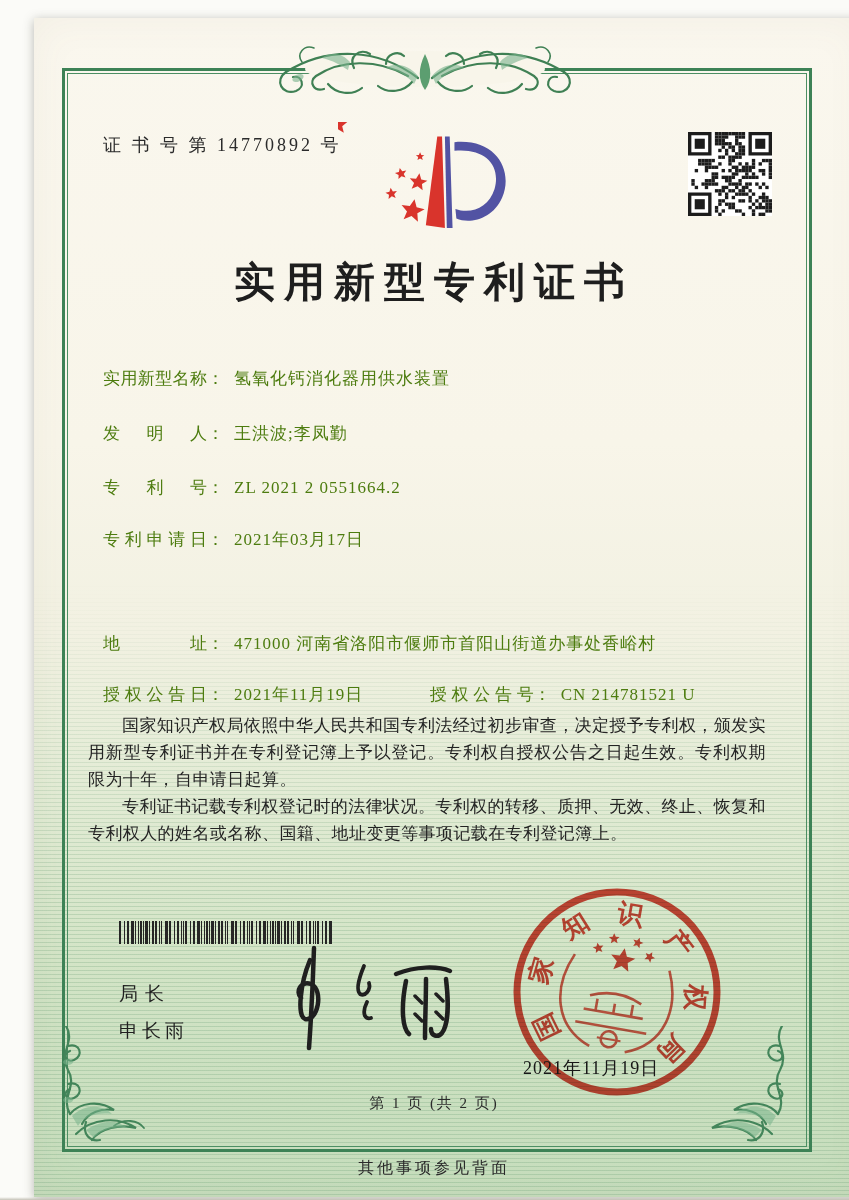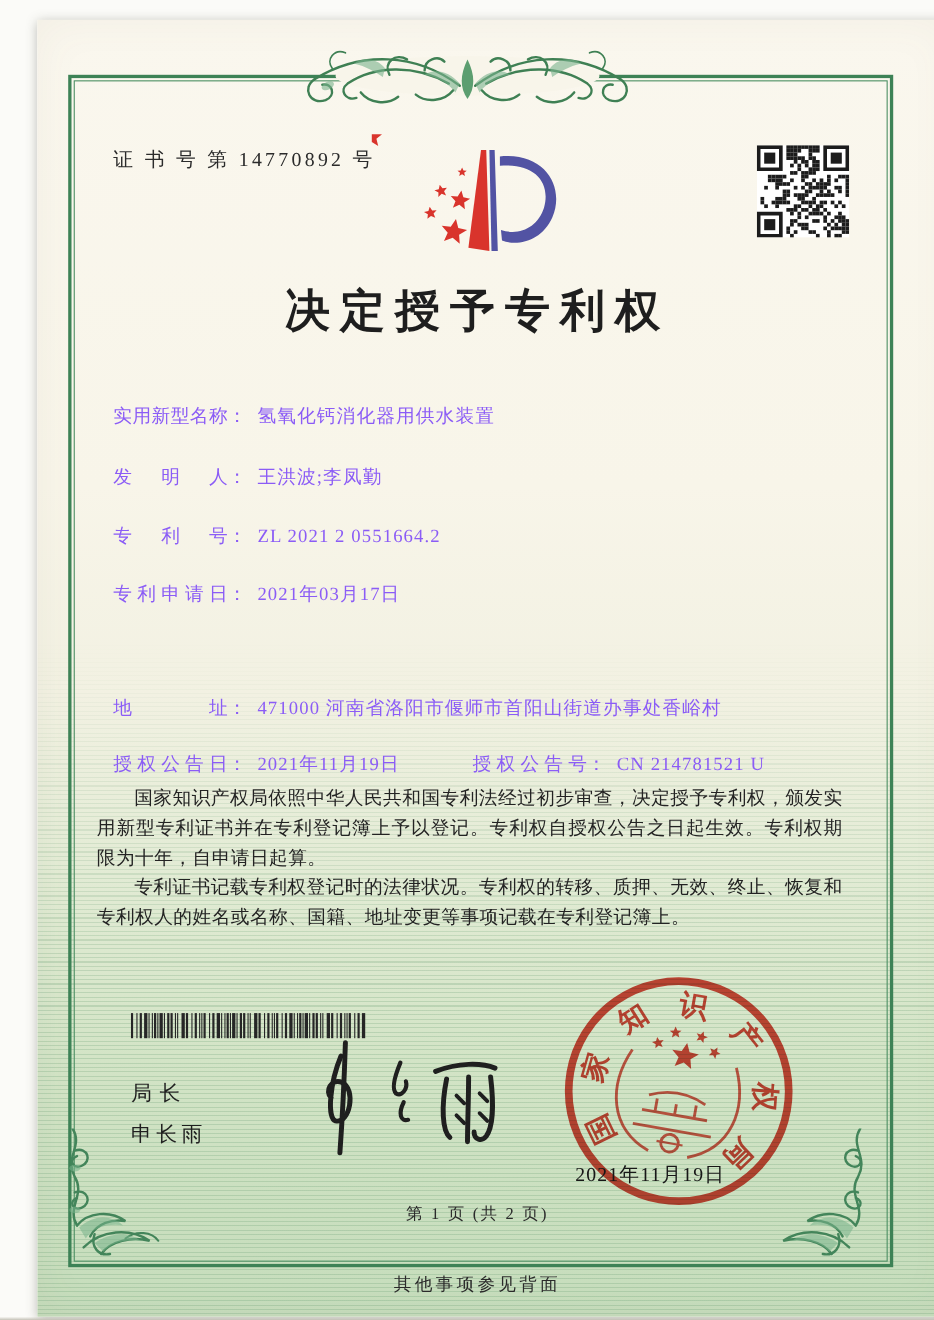--- a/index.html
+++ b/index.html
@@ -34,21 +34,21 @@
     border:3px solid #3d8256;}
   .frame-inner{position:absolute;inset:2px;border:1px solid #4c8f63;}
 
   .abs{position:absolute;}
   .center-band{position:absolute;left:62px;width:744px;text-align:center;}
 
   .cert-number{left:103px;top:133px;font-size:18px;letter-spacing:3px;color:#2b2b2b;}
 
   .title{top:255px;font-size:41px;font-weight:600;letter-spacing:9px;color:#1e1e1e;}
 
-  .field-row{left:103px;font-size:17px;color:#8b5cf6;white-space:nowrap;}
+  .field-row{left:103px;font-size:17px;color:#4d7c0f;white-space:nowrap;}
   .flabel{display:inline-block;width:104px;text-align:justify;text-align-last:justify;
     -moz-text-align-last:justify;}
   .colon{display:inline-block;margin-right:10px;}
   .fvalue{letter-spacing:1px;}
   .grant-pair{display:inline-block;margin-left:62px;}
 
   .body-text{left:88px;top:712px;width:678px;font-size:17px;line-height:27px;
     color:#232323;text-align:justify;letter-spacing:.4px;}
   .body-text p{margin:0;text-indent:2em;}
 
@@ -359,21 +359,21 @@
         <rect x="22" y="24" width="1" height="1"></rect>
         <path d="M0,0 h7 v7 h-7 Z M1,1 v5 h5 v-5 Z" fill-rule="evenodd"></path>
         <rect x="2" y="2" width="3" height="3"></rect>
         <path d="M18,0 h7 v7 h-7 Z M19,1 v5 h5 v-5 Z" fill-rule="evenodd"></path>
         <rect x="20" y="2" width="3" height="3"></rect>
         <path d="M0,18 h7 v7 h-7 Z M1,19 v5 h5 v-5 Z" fill-rule="evenodd"></path>
         <rect x="2" y="20" width="3" height="3"></rect>
       </g>
   </svg>
 
-  <div class="center-band z4 title">决定授予专利权</div>
+  <div class="center-band z4 title">实用新型专利证书</div>
 
   <div class="abs z4 field-row" style="top:367px;">
     <span class="flabel">实用新型名称</span><span class="colon">：</span><span class="fvalue">氢氧化钙消化器用供水装置</span>
   </div>
   <div class="abs z4 field-row" style="top:422px;">
     <span class="flabel">发明人</span><span class="colon">：</span><span class="fvalue">王洪波;李凤勤</span>
   </div>
   <div class="abs z4 field-row" style="top:476px;">
     <span class="flabel">专利号</span><span class="colon">：</span><span class="fvalue">ZL 2021 2 0551664.2</span>
   </div>

